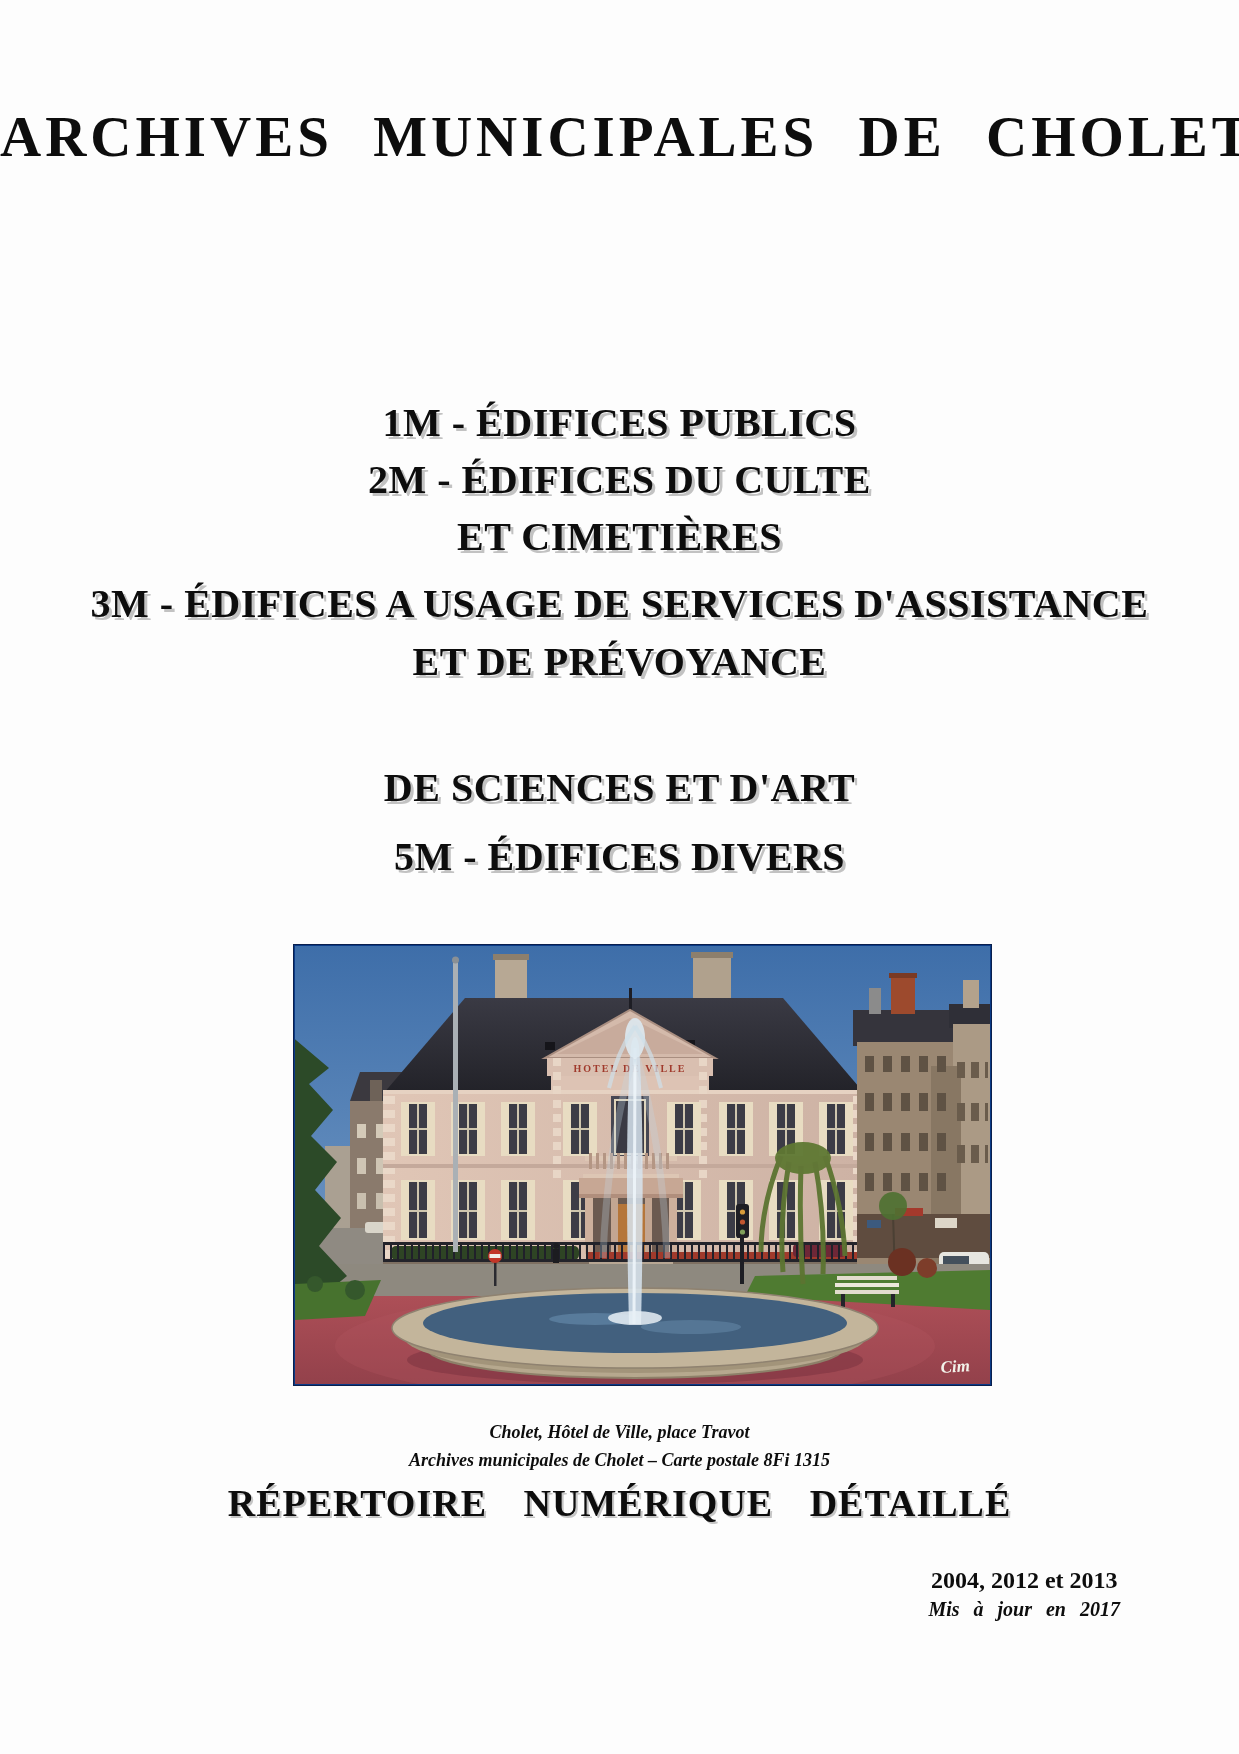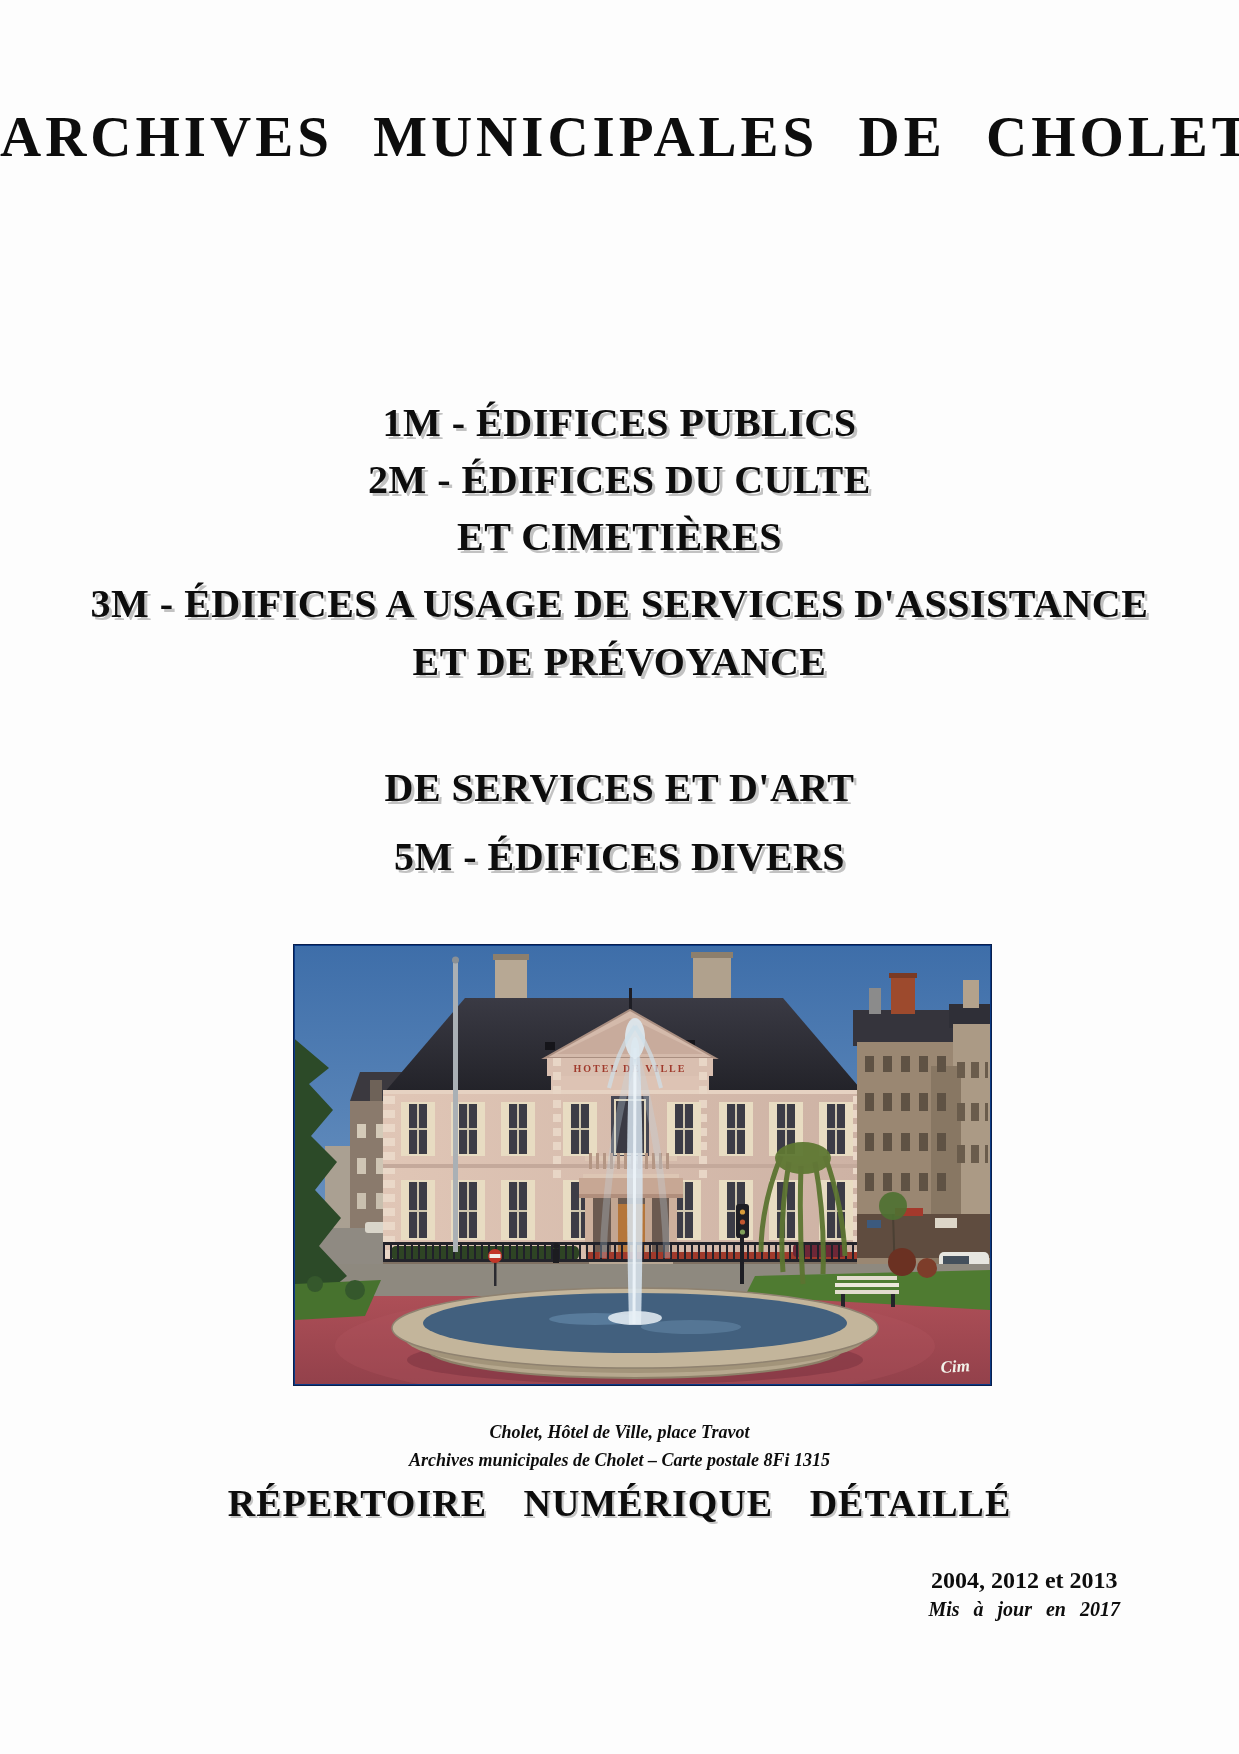--- a/index.html
+++ b/index.html
@@ -40,21 +40,21 @@
 
 <div class="page">
 
   <div class="h doc-title">ARCHIVES MUNICIPALES DE CHOLET</div>
 
   <div class="h m-head t-1m">1M - ÉDIFICES PUBLICS</div>
   <div class="h m-head t-2m-a">2M - ÉDIFICES DU CULTE</div>
   <div class="h m-head t-2m-b">ET CIMETIÈRES</div>
   <div class="h m-head t-3m-a">3M - ÉDIFICES A USAGE DE SERVICES D'ASSISTANCE</div>
   <div class="h m-head t-3m-b">ET DE PRÉVOYANCE</div>
-  <div class="h m-head t-4m-b">DE SERVICES ET D'ART</div>
+  <div class="h m-head t-4m-b">DE SCIENCES ET D'ART</div>
   <div class="h m-head t-5m">5M - ÉDIFICES DIVERS</div>
 
   <div class="photo-frame">
     <div class="photo-inner">
       <svg width="695" height="438" viewBox="0 0 695 438" xmlns="http://www.w3.org/2000/svg">
         <defs>
           <linearGradient id="skyG" x1="0" y1="0" x2="0" y2="1">
             <stop offset="0" stop-color="#3e6ea9"></stop>
               <stop offset="0.75" stop-color="#6f97c4"></stop>
               <stop offset="1" stop-color="#8fb0d4"></stop>

